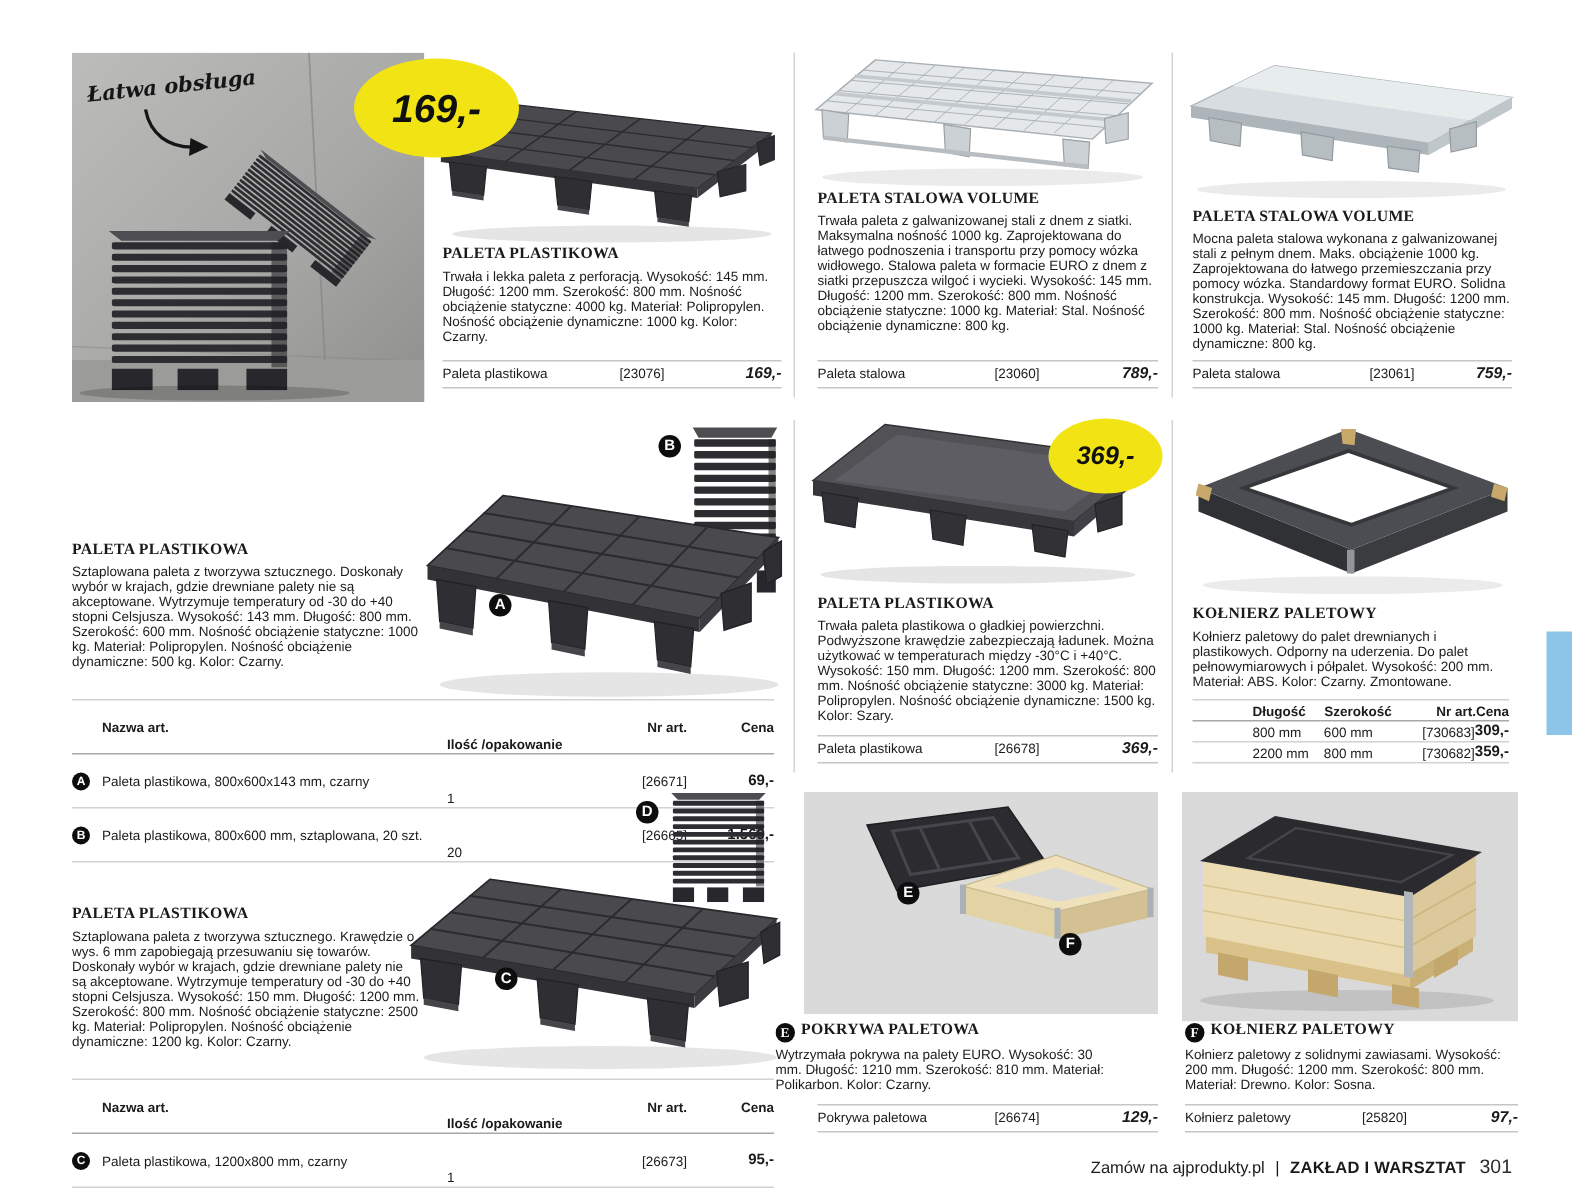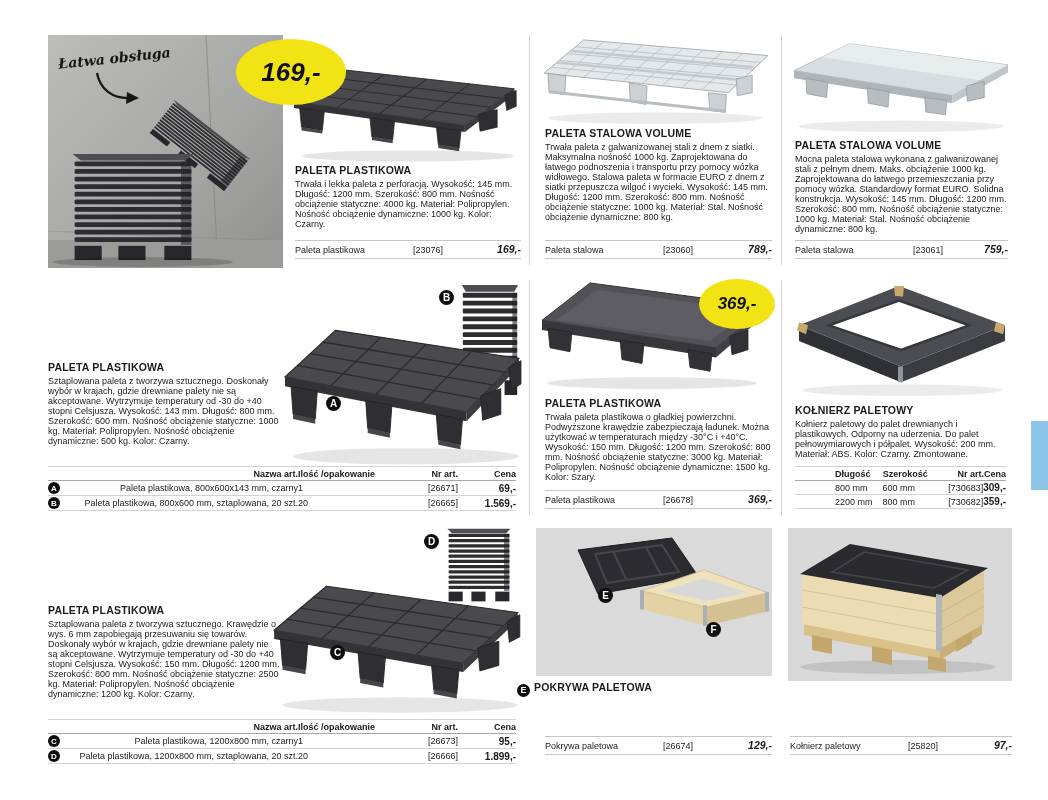--- a/index.html
+++ b/index.html
@@ -2,34 +2,34 @@
 <html><head>
 <meta charset="utf-8">
 <style>
   html,body{margin:0;padding:0;background:#fff;}
   #page{position:relative;width:1048px;height:800px;background:#ffffff;overflow:hidden;
         font-family:"Liberation Sans", sans-serif;color:#1a1a1a;}
   .abs{position:absolute;}
   .vdiv{position:absolute;width:1px;background:#d4d4d4;}
   .photo{position:absolute;overflow:hidden;}
   .txt{position:absolute;overflow:hidden;}
-  .title{font-size:10.5px;font-weight:bold;letter-spacing:.2px;line-height:12px;}
+  .title{font-size:10.5px;font-weight:bold;letter-spacing:.2px;line-height:12px;font-family:Liberation Serif, serif;}
   .desc{font-size:9px;line-height:10px;margin-top:3px;color:#1b1b1b;}
   .price-row{position:absolute;display:flex;align-items:baseline;
              border-top:1px solid #c6c6c6;border-bottom:1px solid #c6c6c6;
              padding:2px 0 3px;font-size:9px;background:#fff;}
   .pr-name{width:118px;}
   .pr-art{flex:1;}
   .pr-price{font-weight:bold;font-style:italic;font-size:10.5px;text-align:right;min-width:50px;}
   .cat-table{position:absolute;font-size:9px;background:#fff;}
   .tr{display:flex;align-items:center;border-bottom:1px solid #d2d2d2;padding:1px 0;min-height:11px;}
   .tr.head{font-weight:bold;border-top:1px solid #d2d2d2;border-bottom:1px solid #a8a8a8;}
   .c-mark{width:20px;}
-  .c-name{flex:1;text-align:right;}
-  .c-qty{width:88px;}
+  .c-name{flex:1;}
+  .c-qty{width:88px;margin-top:23px;}
   .c-art{width:72px;text-align:right;}
   .c-price{width:58px;text-align:right;font-weight:bold;font-size:10px;}
   .tr.head .c-price{font-style:normal;font-size:9px;}
   .c6-len{width:52px;margin-left:40px;}
   .c6-wid{width:62px;}
   .c6-art{width:48px;text-align:right;}
   .c6-price{flex:1;text-align:right;font-weight:bold;font-size:10px;}
   .tr.head .c6-price{font-style:normal;font-size:9px;}
   .marker{position:absolute;width:15px;height:15px;border-radius:50%;background:#0d0d0d;color:#fff;
           font-size:10px;font-weight:bold;display:flex;align-items:center;justify-content:center;z-index:4;}
@@ -425,29 +425,38 @@
       </svg>
     <div class="marker" style="left:62px;top:60px">E</div>
     <div class="marker" style="left:170px;top:94px">F</div>
   </div>
   <svg class="img" style="left:788px;top:528px" width="224" height="153">
       <use href="#crate" width="224" height="153"></use>
     </svg>
 
   <div class="txt" style="left:517px;top:681px;width:227px;height:53px">
     <div class="title"><span class="mark-inline">E</span><span>POKRYWA PALETOWA</span></div>
+    <div class="desc">Wytrzymała pokrywa na palety EURO. Wysokość: 30 mm. Długość: 1210 mm. Szerokość: 810 mm. Materiał: Polikarbon. Kolor: Czarny.</div>
   </div>
   <div class="price-row" style="left:545px;top:736px;width:227px">
     <span class="pr-name">Pokrywa paletowa</span>
     <span class="pr-art">[26674]</span>
     <span class="pr-price">129,-</span>
   </div>
 
   <div class="txt" style="left:790px;top:681px;width:222px;height:53px">
+    <div class="title"><span class="mark-inline">F</span><span>KOŁNIERZ PALETOWY</span></div>
+    <div class="desc">Kołnierz paletowy z solidnymi zawiasami. Wysokość: 200 mm. Długość: 1200 mm. Szerokość: 800 mm. Materiał: Drewno. Kolor: Sosna.</div>
   </div>
   <div class="price-row" style="left:790px;top:736px;width:222px">
     <span class="pr-name">Kołnierz paletowy</span>
     <span class="pr-art">[25820]</span>
     <span class="pr-price">97,-</span>
   </div>
 
+  <div class="footer">
+    <span>Zamów na ajprodukty.pl</span>
+    <span>|</span>
+    <span class="bold">ZAKŁAD I WARSZTAT</span>
+    <span class="pageno">301</span>
+  </div>
 
 </div>
 
 </body></html>

